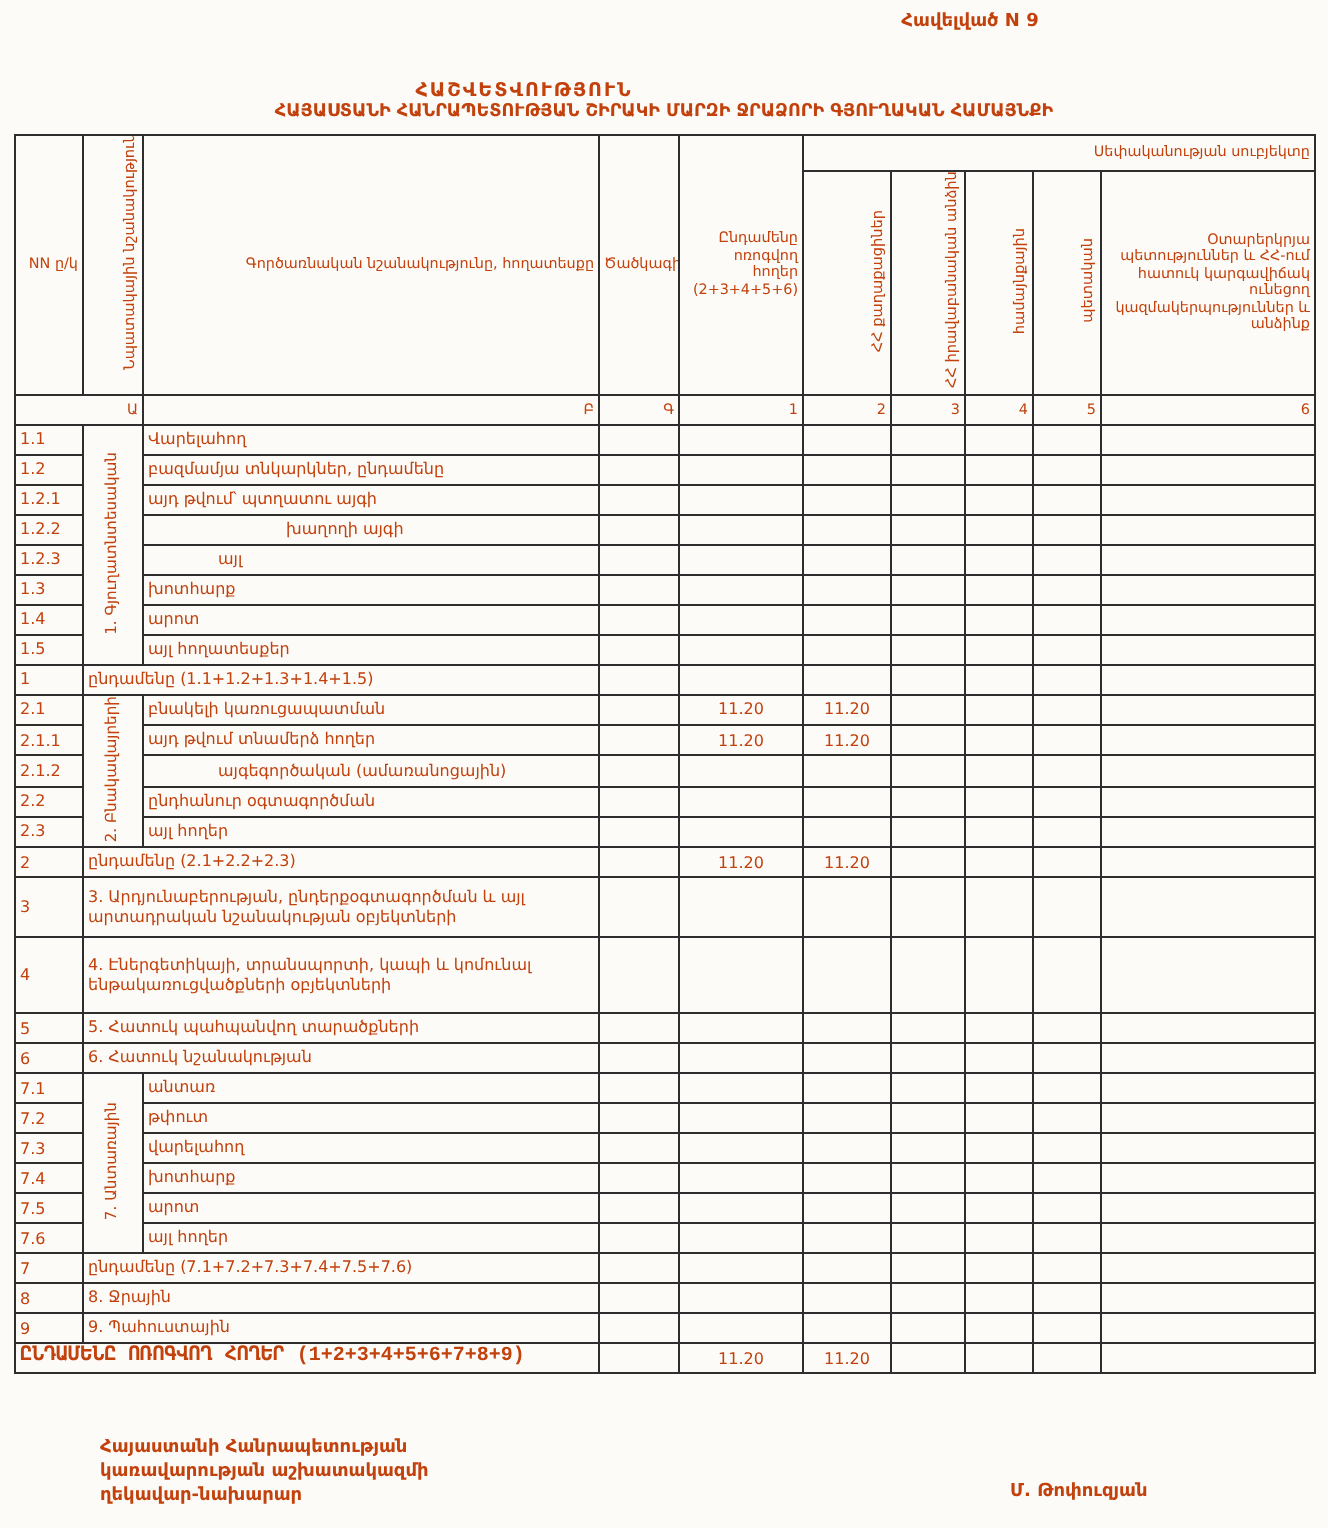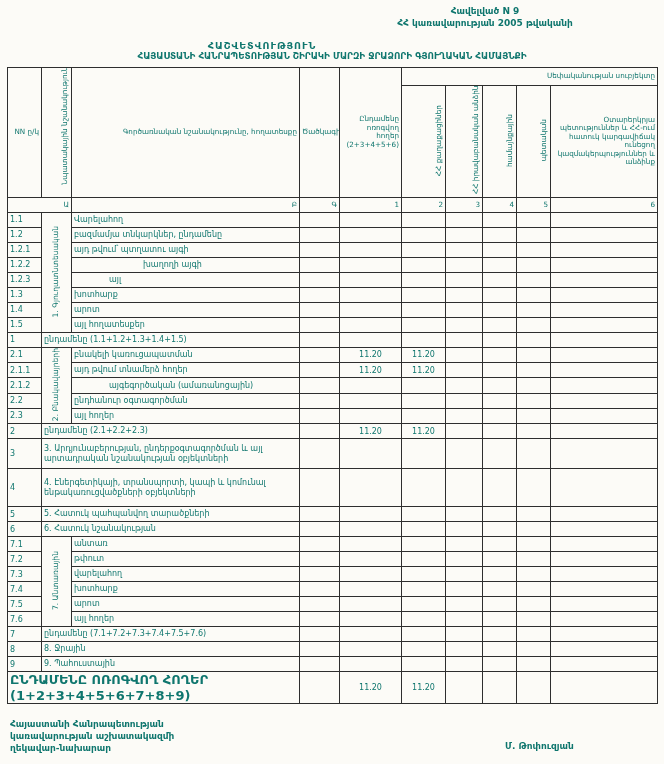--- a/index.html
+++ b/index.html
@@ -1,17 +1,17 @@
 <!DOCTYPE html>
 <html><head>
 <meta charset="utf-8">
 <style>
   html,body{margin:0;padding:0;}
   body{background:#d8d8d3;font-family:"DejaVu Sans",sans-serif;}
-  .page{width:664px;height:764px;background:#fcfbf7;color:#0f766e;position:relative;box-sizing:border-box;padding:4px 7px;overflow:hidden;}
+  .page{width:664px;height:764px;background:#fcfbf7;color:#c2410c;position:relative;box-sizing:border-box;padding:4px 7px;overflow:hidden;}
 
   .top-right{position:absolute;top:6px;left:320px;width:330px;text-align:center;font-size:9px;font-weight:bold;line-height:1.3;}
   .head-block{margin-top:36px;}
   .report-label{text-align:center;font-size:9.5px;font-weight:bold;letter-spacing:1px;width:510px;}
   .title{text-align:center;font-size:8.8px;font-weight:bold;line-height:1.35;}
 
   table.report{border-collapse:collapse;width:650px;margin:4px auto 0;table-layout:fixed;}
   .report th,.report td{border:1px solid #2e2e2e;padding:0 2px;font-weight:normal;overflow:hidden;box-sizing:border-box;}
   .report thead th{font-size:7.2px;line-height:1.18;text-align:right;vertical-align:middle;}
   .report thead tr.grp-row{height:18px;}
@@ -22,34 +22,33 @@
   .own5-h{font-size:6.6px;line-height:1.25;padding:2px;}
   .vtext{writing-mode:vertical-rl;transform:rotate(180deg);white-space:nowrap;display:inline-block;font-size:7.3px;line-height:1.1;max-height:108px;}
 
   .report tbody tr{height:15px;}
   .report tbody td{font-size:8px;vertical-align:middle;}
   .num-cell{white-space:nowrap;}
   .desc-cell{text-align:left;padding-left:3px;line-height:1.2;}
   .val-cell{text-align:center;}
   .vert-cell{text-align:center;vertical-align:middle;}
   .vert-cell .vtext{font-size:7.6px;max-height:200px;}
-  .total-row .desc-cell{font-weight:bold;font-size:13px;}
+  .total-row .desc-cell{font-weight:bold;font-size:10px;font-family:Liberation Mono, monospace;}
 
   .footer{position:absolute;left:10px;right:14px;bottom:10px;font-size:9px;font-weight:bold;line-height:1.35;}
-  .footer-left{display:inline-block;}
+  .footer-left{display:inline-block;margin-left:40px;}
   .footer-right{position:absolute;left:495px;bottom:2px;margin-top:41px;}
 </style>
 </head>
 <body>
 
 <div class="page">
 
   <div class="top-right">
     <div>Հավելված N 9</div>
-    <div>ՀՀ կառավարության 2005 թվականի</div>
   </div>
 
   <div class="head-block">
     <div class="report-label">ՀԱՇՎԵՏՎՈՒԹՅՈՒՆ</div>
     <div class="title">
       <div>ՀԱՅԱՍՏԱՆԻ ՀԱՆՐԱՊԵՏՈՒԹՅԱՆ ՇԻՐԱԿԻ ՄԱՐԶԻ ՋՐԱՁՈՐԻ ԳՅՈՒՂԱԿԱՆ ՀԱՄԱՅՆՔԻ</div>
     </div>
   </div>
 
   <table class="report">

